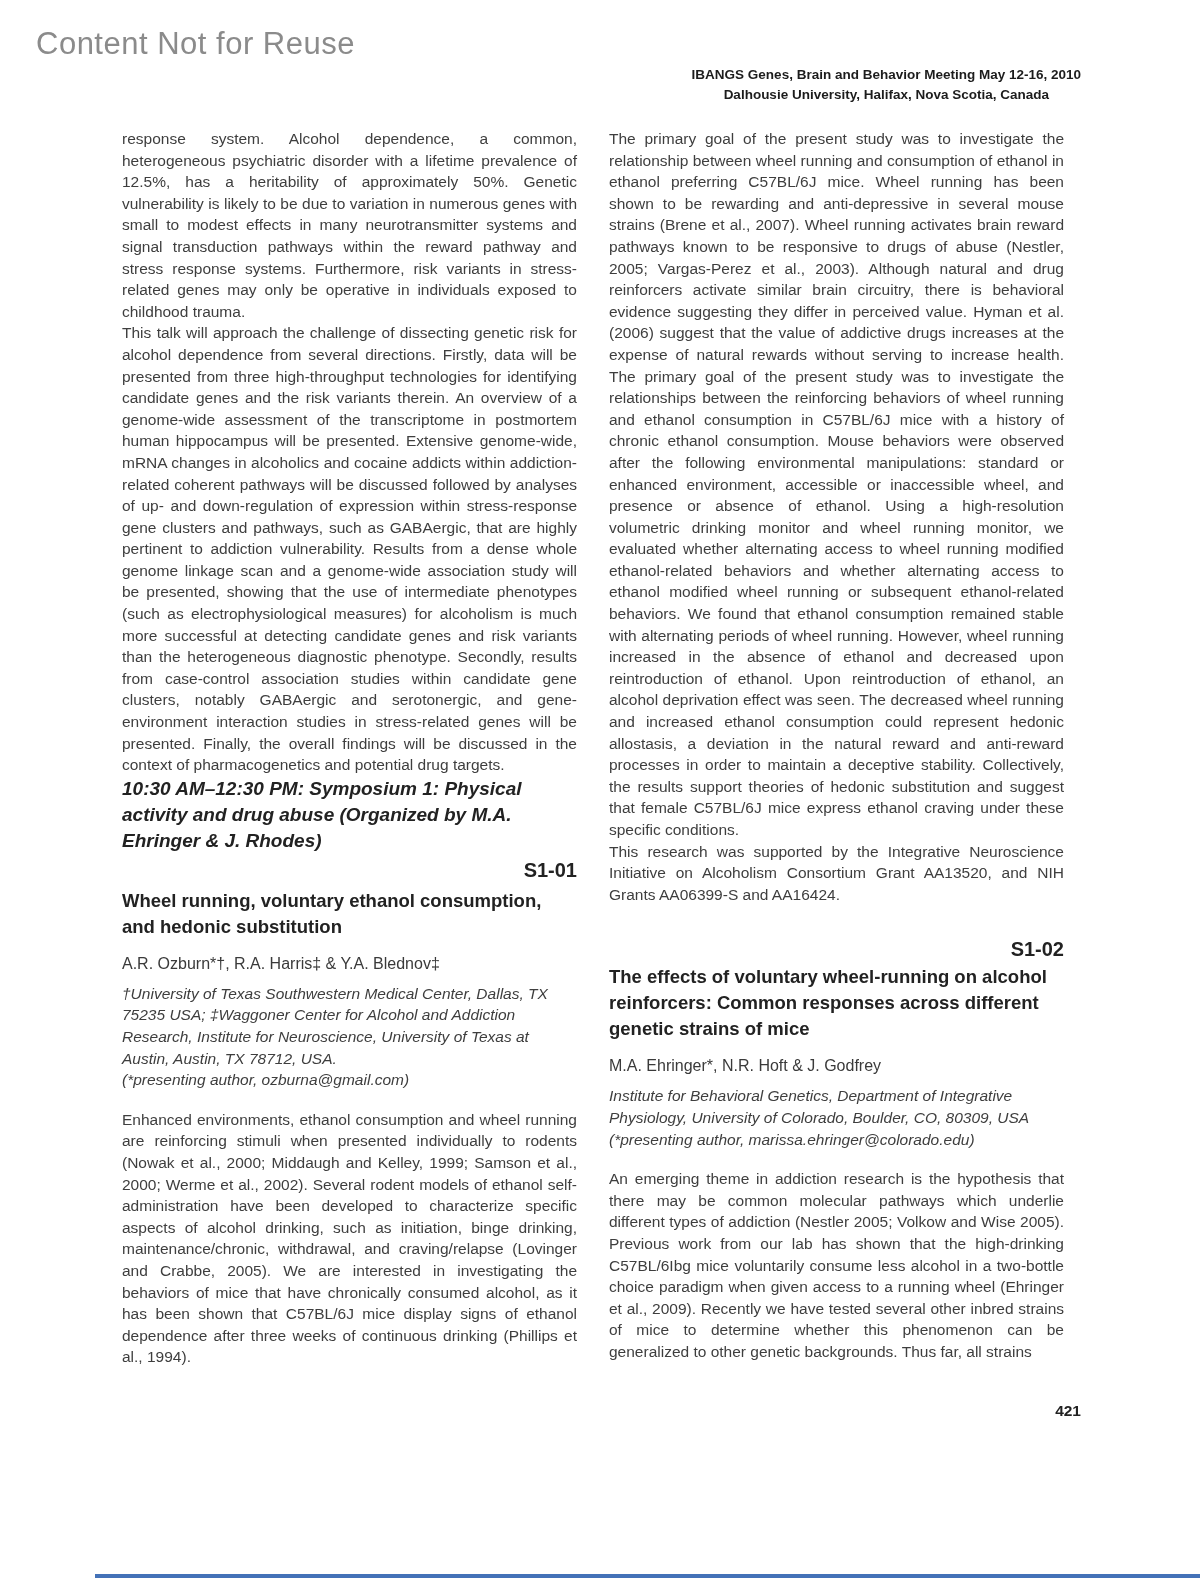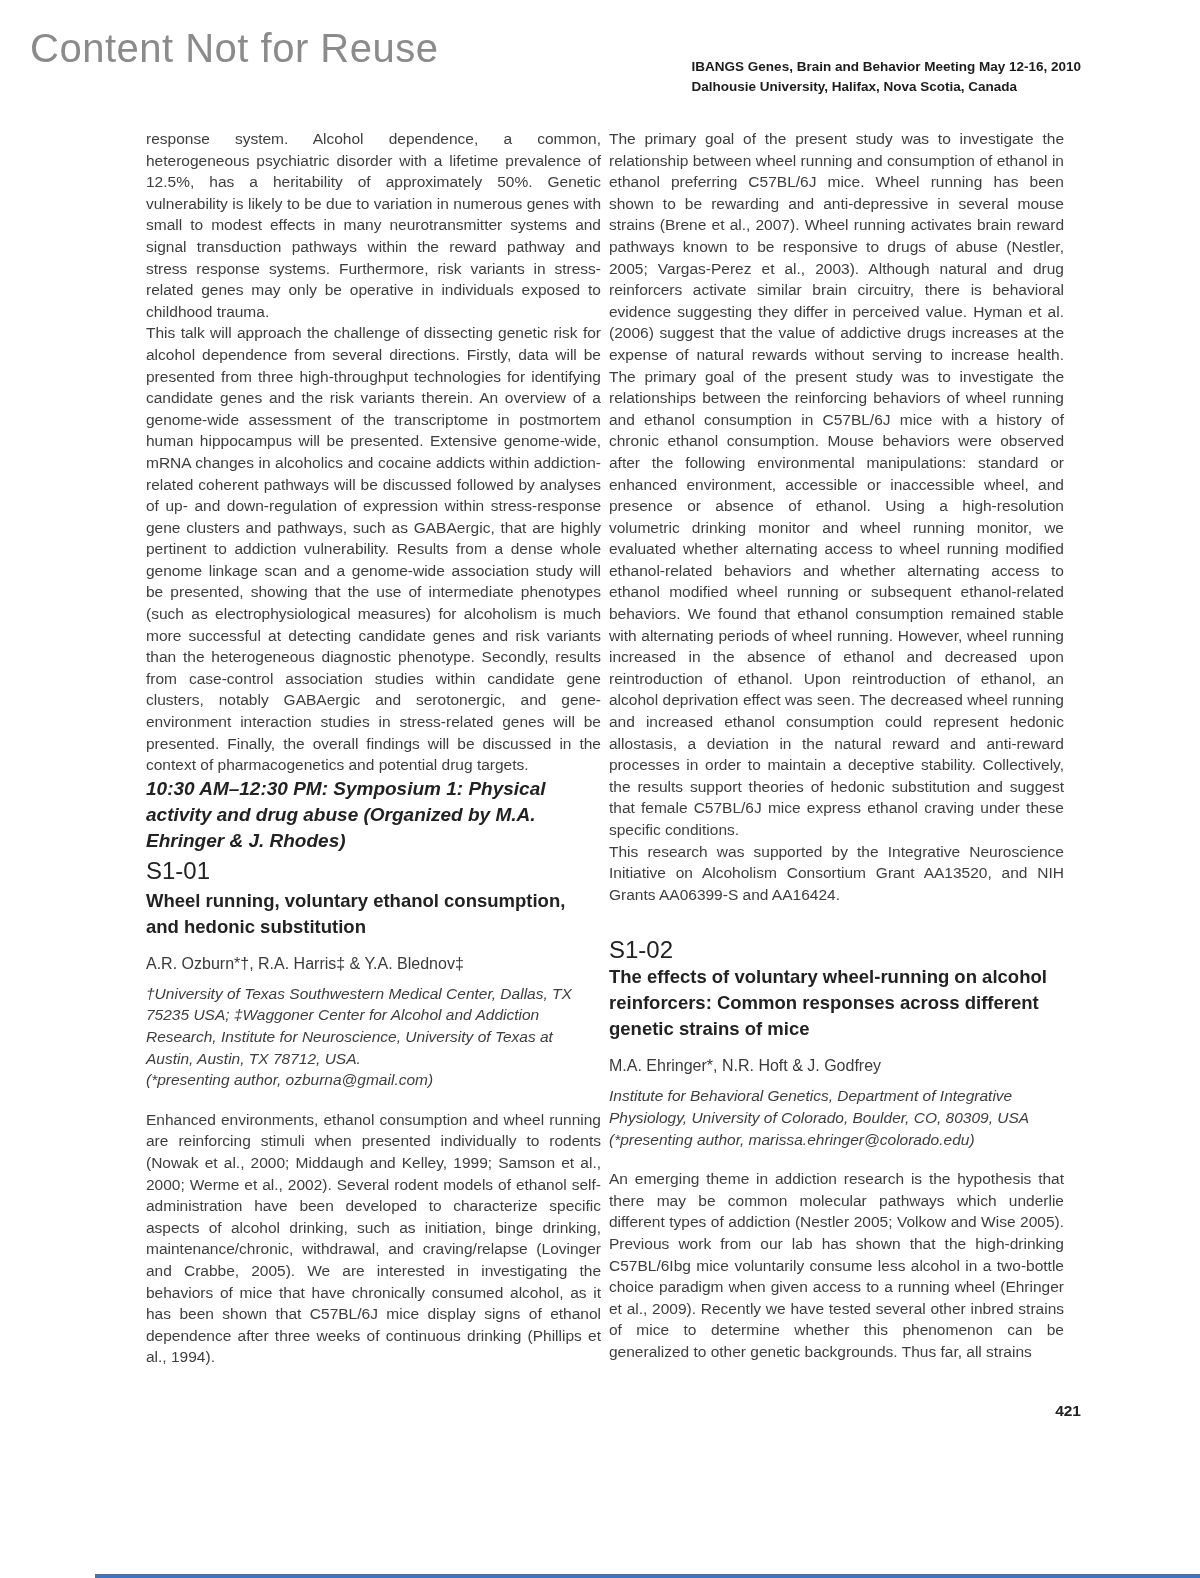--- a/index.html
+++ b/index.html
@@ -7,63 +7,64 @@
   .page {
     position: relative;
     width: 1200px;
     height: 1578px;
     background: #ffffff;
     font-family: "Liberation Sans", sans-serif;
     overflow: hidden;
   }
   .watermark {
     position: absolute;
-    left: 30px;
+    left: 36px;
     top: 26px;
-    font-size: 40px;
+    font-size: 31px;
     color: #8b8b8b;
     letter-spacing: 0.5px;
     font-weight: 400;
   }
   .meeting-header {
     position: absolute;
-    top: 57px;
+    top: 65px;
     right: 119px;
-    text-align: left;
+    text-align: center;
     font-size: 13.5px;
     font-weight: bold;
     color: #1c1c1c;
     line-height: 20px;
   }
   .col {
     position: absolute;
     top: 128px;
     width: 455px;
   }
-  .col-left  { left: 146px; }
+  .col-left  { left: 122px; }
   .col-right { left: 609px; }
   p.body-text {
     font-size: 15.5px;
     line-height: 21.6px;
     color: #3e3e3e;
     text-align: justify;
   }
   .session-heading {
     font-size: 19px;
     line-height: 26px;
     font-weight: bold;
     font-style: italic;
     color: #222222;
   }
   .abstract-id {
     margin-top: 4px;
-    font-size: 24px;
+    font-size: 20px;
     line-height: 25px;
-    font-weight: normal;
+    font-weight: bold;
     color: #222222;
+    text-align: right;
   }
   .abstract-title {
     margin-top: 5px;
     max-width: 430px;
     font-size: 18.5px;
     line-height: 26px;
     font-weight: bold;
     color: #222222;
   }
   .authors {

